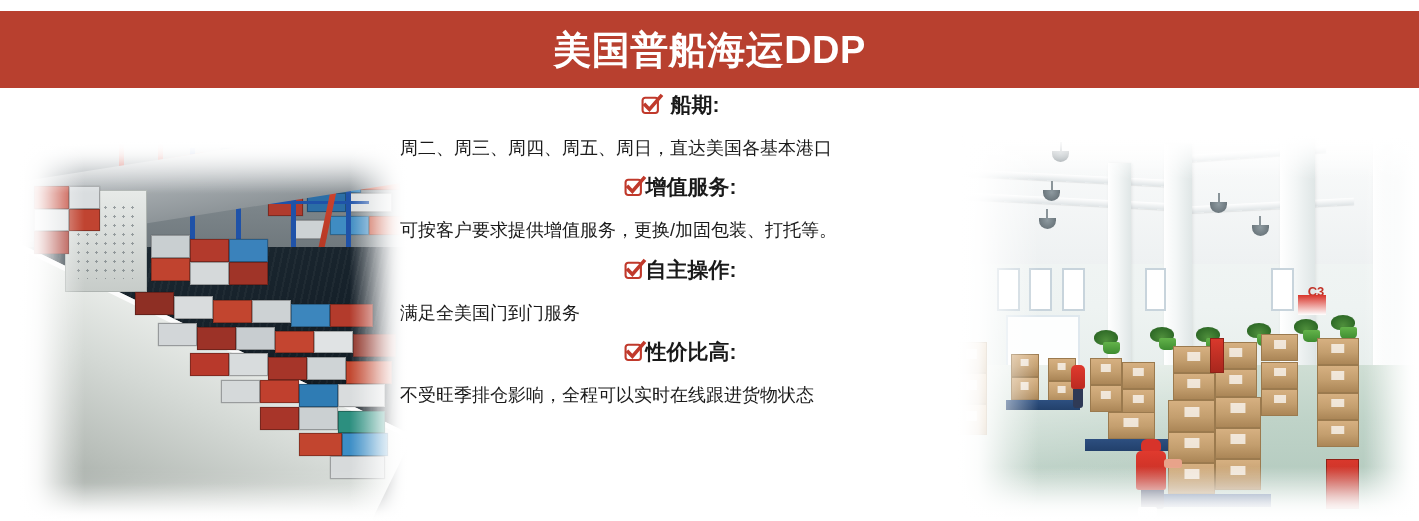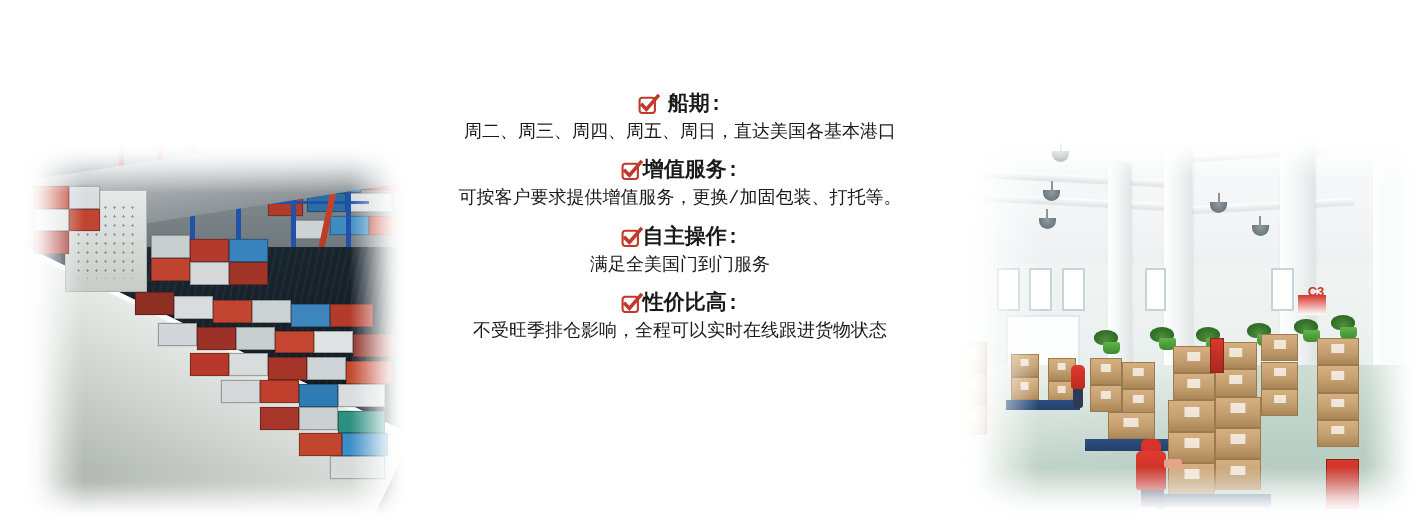--- a/index.html
+++ b/index.html
@@ -41,23 +41,22 @@
     white-space: nowrap;
   }
 
   
   #feature-list {
     position: absolute;
     left: 400px;
     top: 92px;
     width: 560px;
     height: 429px;
-    text-align: center;
+    text-align: left;
     z-index: 5;
-    font-family: Liberation Mono, monospace;
   }
   .feature-item {
     width: 100%;
     margin-bottom: 13px;
   }
   .feature-item:last-child { margin-bottom: 0; }
 
   .feature-heading {
     display: flex;
     align-items: center;
@@ -69,21 +68,21 @@
     white-space: nowrap;
   }
   .feature-heading .gap-wide { width: 9px; display: inline-block; }
   .feature-heading .gap-none { width: 1px; display: inline-block; }
 
   .feature-desc {
     font-size: 18px;
     color: #1a1a1a;
     line-height: 1.45;
     white-space: nowrap;
-    margin-top: 2px;
+    margin-top: 18px;
   }
 
   
   .check-icon {
     width: 21px;
     height: 21px;
     display: inline-block;
     position: relative;
     flex: 0 0 auto;
     vertical-align: middle;
@@ -309,20 +308,23 @@
     font-size: 13px;
     font-weight: bold;
     font-family: "Liberation Sans", sans-serif;
   }
 </style>
 </head>
 <body>
 
 <div id="page">
 
+  <div id="header-banner">
+    <div id="header-title">美国普船海运DDP</div>
+  </div>
 
   <div id="photo-left">
     <div class="photo-inner">
       <div class="quay"></div>
 
       <div class="containers">
         <div class="cnt" style="left:52%;top:2%;width:10%;height:5%;background:#3b7fb5;"></div>
         <div class="cnt" style="left:63%;top:1%;width:9%;height:5%;background:#c14130;"></div>
         <div class="cnt" style="left:73%;top:3%;width:11%;height:5%;background:#d8dcdd;"></div>
         <div class="cnt" style="left:85%;top:2%;width:10%;height:5%;background:#2e6ea3;"></div>

